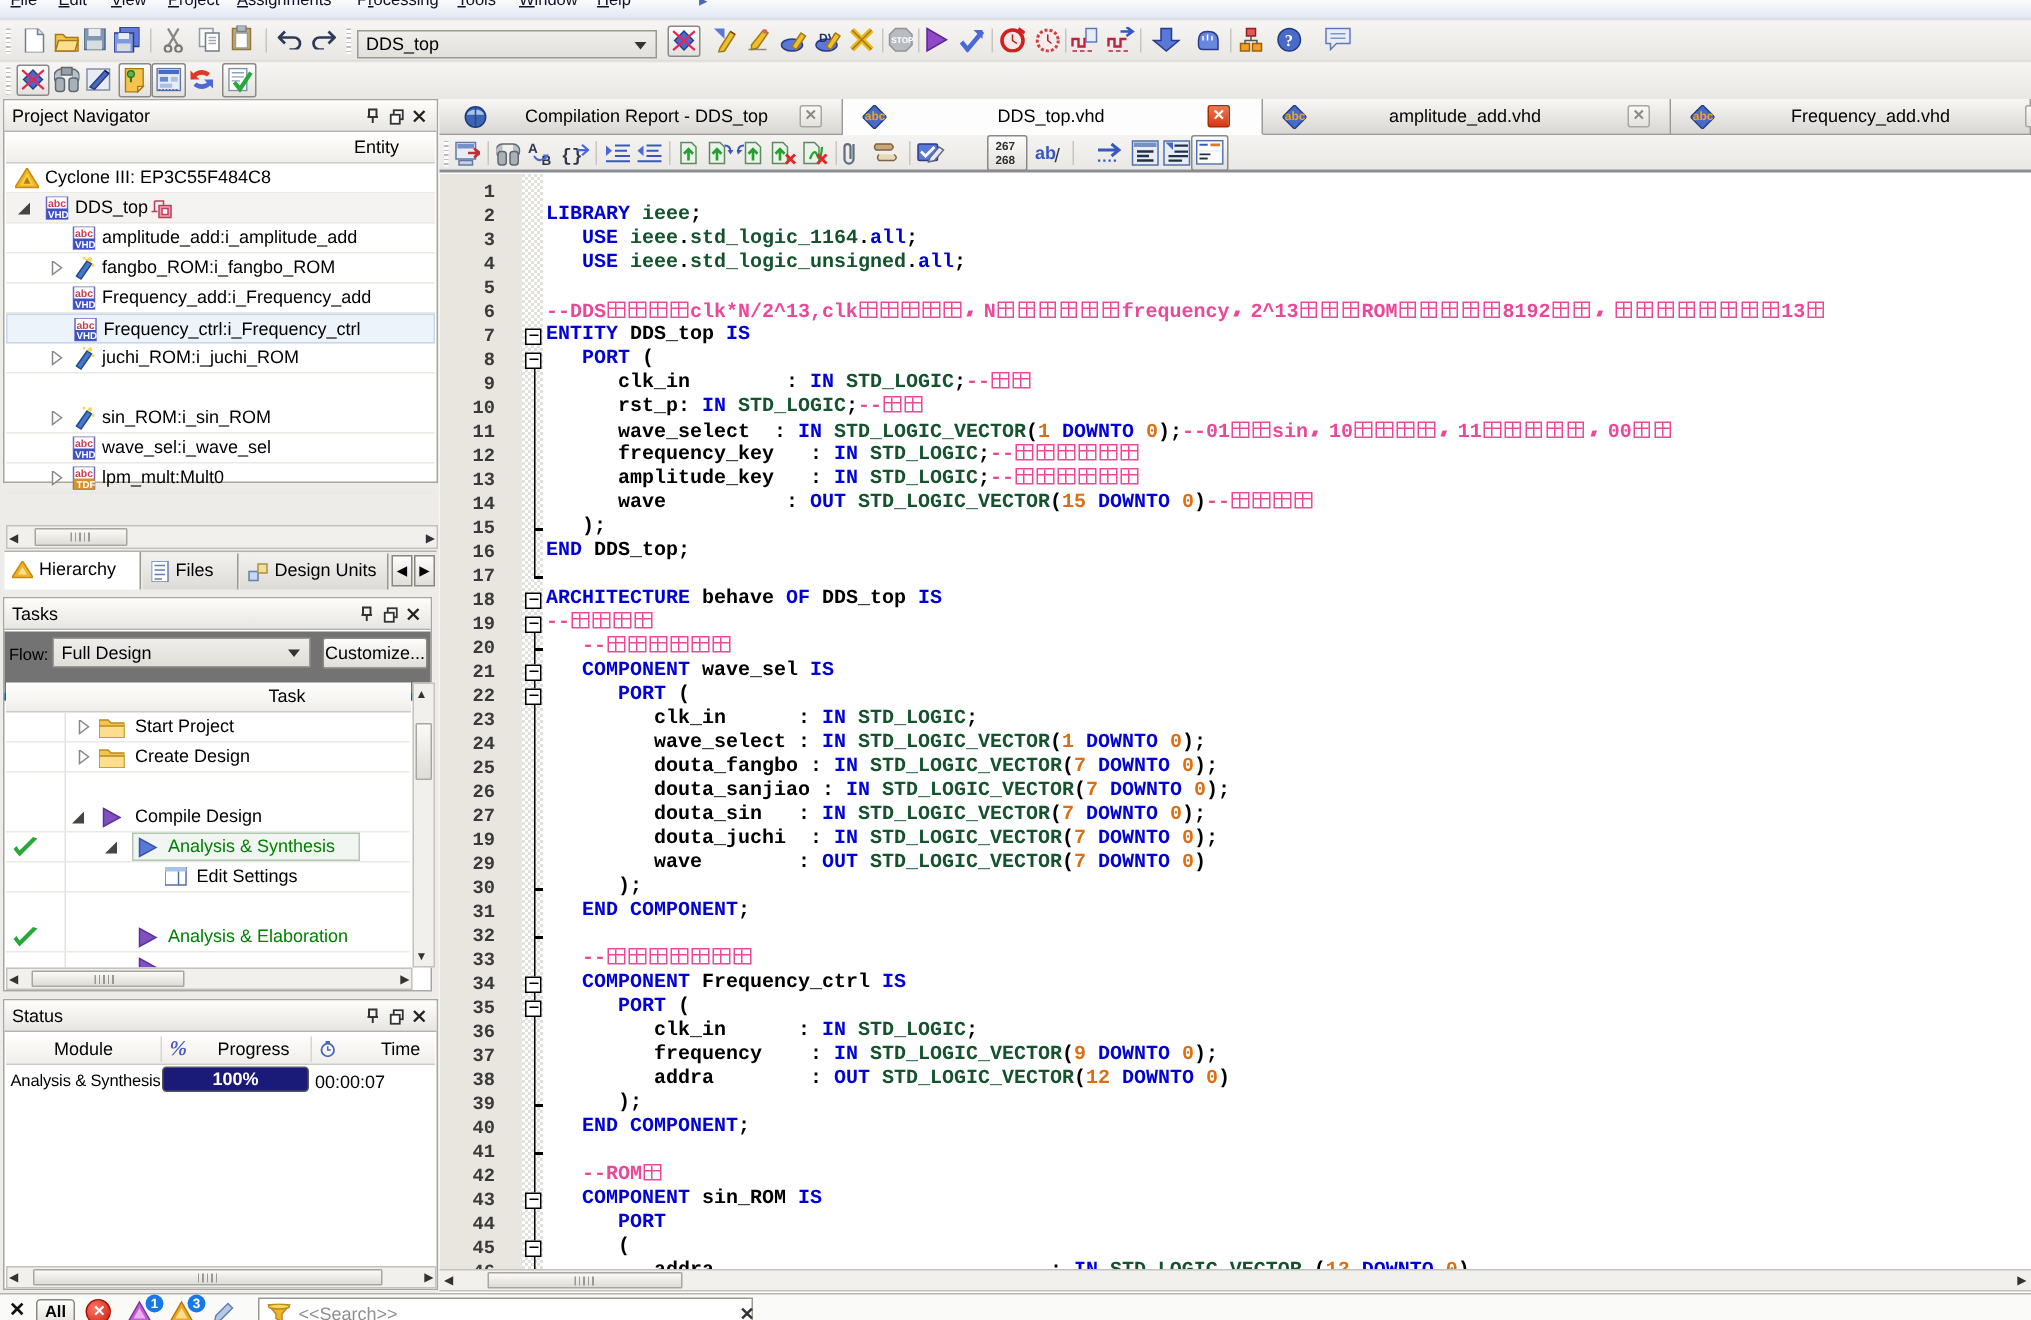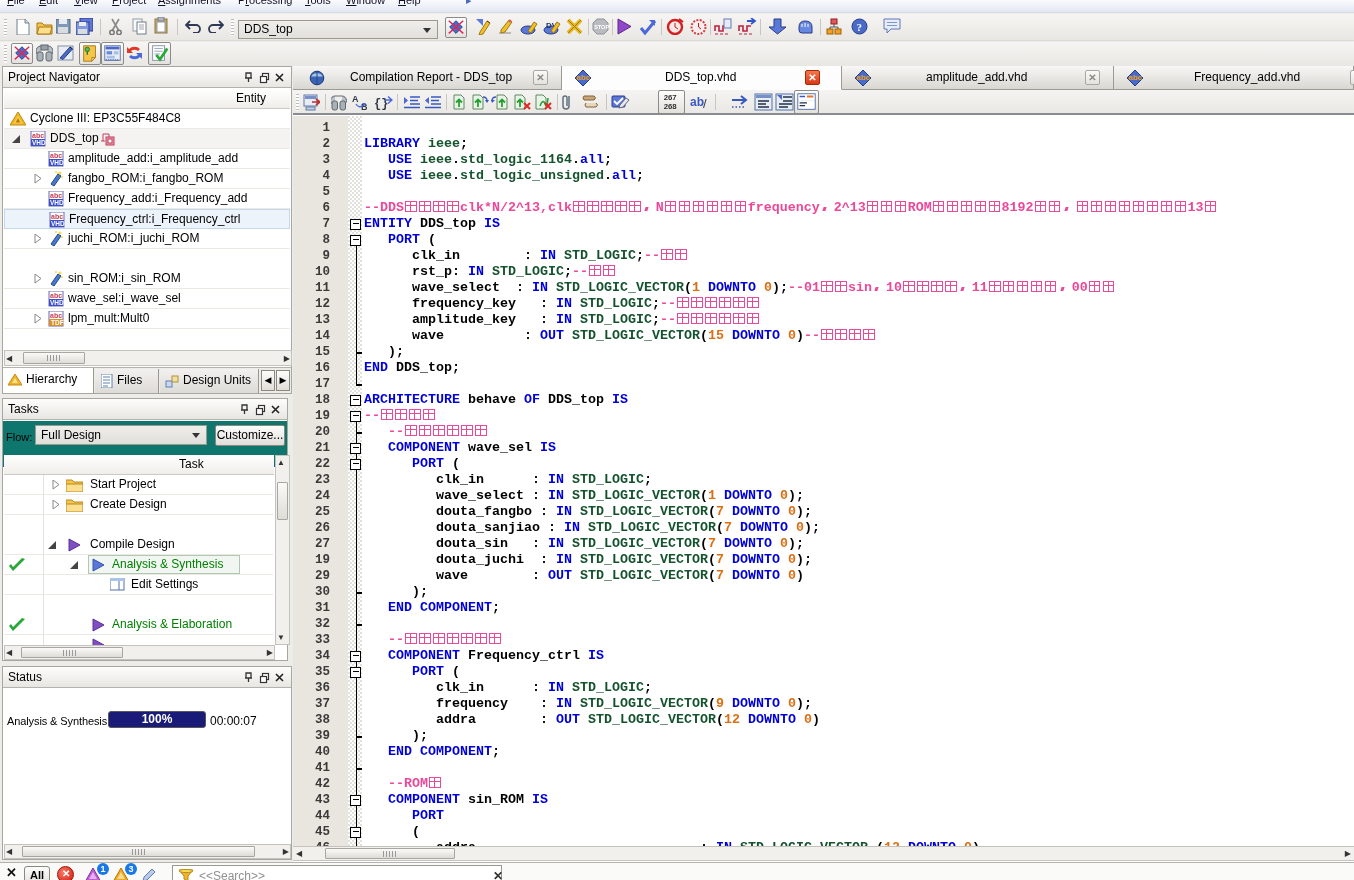--- a/index.html
+++ b/index.html
@@ -229,21 +229,21 @@
       <path d="M3 13 A7 6 0 0 0 14 13 L16 15 V9 H10 L12 11 A5 4 0 0 1 5 11 Z" fill="#4A68D8"></path>
     </svg>
  <svg class="ic boxed" style="left:148px;top:0px;width:23px;height:23px" viewBox="0 0 23 23">
       <rect x="4" y="3" width="13" height="16" fill="#fff" stroke="#8090A8"></rect>
       <path d="M6 6 h9 M6 9 h9 M6 12 h6" stroke="#90A0B8"></path>
       <path d="M8 13 l4 5 L20 6" fill="none" stroke="#28A838" stroke-width="3"></path>
     </svg>
 </div>
 <div id="combo">DDS_top</div>
 
-<div class="panel" style="left:2px;top:66px;width:290px;height:328px">
+<div class="panel" style="left:2px;top:66px;width:290px;height:256px">
  <div class="ptitle">Project Navigator</div>
  <svg class="pbtn" style="right:36px" width="13" height="13">
       <path d="M4 2 h5 v5 h-5 Z M3 7 h7 M6.5 7 v4" fill="none" stroke="#333" stroke-width="1.3"></path>
     </svg>
     <svg class="pbtn" style="right:20px" width="13" height="13">
       <rect x="4.5" y="2.5" width="6" height="6" fill="#fff" stroke="#333" stroke-width="1.2"></rect>
       <rect x="2.5" y="5.5" width="6" height="6" fill="#fff" stroke="#333" stroke-width="1.2"></rect>
     </svg>
     <svg class="pbtn" style="right:5px" width="13" height="13">
       <path d="M3 3 l7 7 M10 3 l-7 7" stroke="#222" stroke-width="1.6"></path>
@@ -401,21 +401,21 @@
  <svg class="pbtn" style="right:36px" width="13" height="13">
       <path d="M4 2 h5 v5 h-5 Z M3 7 h7 M6.5 7 v4" fill="none" stroke="#333" stroke-width="1.3"></path>
     </svg>
     <svg class="pbtn" style="right:20px" width="13" height="13">
       <rect x="4.5" y="2.5" width="6" height="6" fill="#fff" stroke="#333" stroke-width="1.2"></rect>
       <rect x="2.5" y="5.5" width="6" height="6" fill="#fff" stroke="#333" stroke-width="1.2"></rect>
     </svg>
     <svg class="pbtn" style="right:5px" width="13" height="13">
       <path d="M3 3 l7 7 M10 3 l-7 7" stroke="#222" stroke-width="1.6"></path>
     </svg>
- <div style="position:absolute;left:0;top:22px;right:0;height:46px;background:#0f766e;border-bottom:5px solid #0369a1">
+ <div style="position:absolute;left:0;top:22px;right:0;height:46px;background:#737373;border-bottom:5px solid #0369a1">
    <span style="position:absolute;left:3px;top:10px;font-size:11px">Flow:</span>
    <div style="position:absolute;left:32px;top:4px;width:172px;height:20px;background:linear-gradient(#EFEEEB,#E0DED9);border:1px solid #9A988F;font-size:12px;line-height:18px;padding-left:5px">Full Design<span style="position:absolute;right:6px;top:7px;border:4px solid transparent;border-top:5px solid #333"></span></div>
    <div style="position:absolute;left:212px;top:4px;width:70px;height:21px;background:linear-gradient(#FDFDFC,#E0DED9);border:1px solid #8A887F;border-radius:2px;font-size:12px;text-align:center;line-height:19px">Customize...</div>
  </div>
  <div class="hdr" style="position:absolute;left:1px;top:56px;width:270px;height:20px;line-height:19px">
       <span style="position:absolute;left:175px">Task</span>
     </div>
  <div id="taskrows" style="position:absolute;left:0;top:76px;width:271px;height:170px;overflow:hidden">
   <div style="position:absolute;left:40px;top:-20px;width:1px;height:200px;background:#E4E2DC"></div>
   <div class="trow" style="top:0">
@@ -501,20 +501,33 @@
  <svg class="pbtn" style="right:36px" width="13" height="13">
       <path d="M4 2 h5 v5 h-5 Z M3 7 h7 M6.5 7 v4" fill="none" stroke="#333" stroke-width="1.3"></path>
     </svg>
     <svg class="pbtn" style="right:20px" width="13" height="13">
       <rect x="4.5" y="2.5" width="6" height="6" fill="#fff" stroke="#333" stroke-width="1.2"></rect>
       <rect x="2.5" y="5.5" width="6" height="6" fill="#fff" stroke="#333" stroke-width="1.2"></rect>
     </svg>
     <svg class="pbtn" style="right:5px" width="13" height="13">
       <path d="M3 3 l7 7 M10 3 l-7 7" stroke="#222" stroke-width="1.6"></path>
     </svg>
+ <div class="hdr" style="position:absolute;left:1px;top:22px;right:1px;height:21px;line-height:20px">
+   <span style="position:absolute;left:32px">Module</span>
+   <span style="position:absolute;left:109px;top:1px;color:#4A5AC8;font-family:'Liberation Serif',serif;font-style:italic;font-weight:bold;font-size:14px">%</span>
+   <span style="position:absolute;left:141px">Progress</span>
+   <span style="position:absolute;left:250px">Time</span>
+   <svg style="position:absolute;left:209px;top:5px" width="11" height="11">
+        <circle cx="5.5" cy="6" r="4.2" fill="none" stroke="#4A6AB8" stroke-width="1.2"></circle>
+        <path d="M5.5 3.5 V6 H7.5" stroke="#4A6AB8" fill="none"></path>
+        <rect x="4" y="0" width="3" height="2" fill="#4A6AB8"></rect>
+      </svg>
+   <div style="position:absolute;left:103px;top:2px;width:1px;height:17px;background:#D8D6D0"></div>
+   <div style="position:absolute;left:203px;top:2px;width:1px;height:17px;background:#D8D6D0"></div>
+ </div>
  <div style="position:absolute;left:4px;top:48px;font-size:11px;letter-spacing:-0.1px">Analysis &amp; Synthesis</div>
  <div style="position:absolute;left:105px;top:44px;width:98px;height:17px;background:#1A1A78;border:1px solid #585858;border-radius:3px;color:#fff;font-size:12px;font-weight:bold;text-align:center;line-height:15px">100%</div>
  <div style="position:absolute;left:207px;top:47px;font-size:12px">00:00:07</div>
  <div class="sb" style="left:1px;top:177px;width:287px;height:15px">
    <div class="sbar" style="left:1px;top:2px">◀</div>
       <div class="sbar" style="right:1px;top:2px">▶</div>
    <div class="sbth" style="left:17px;top:1px;width:233px;height:11px"></div>
       <div class="gripdots" style="left:127px;top:4px"></div>
  </div>
 </div>

